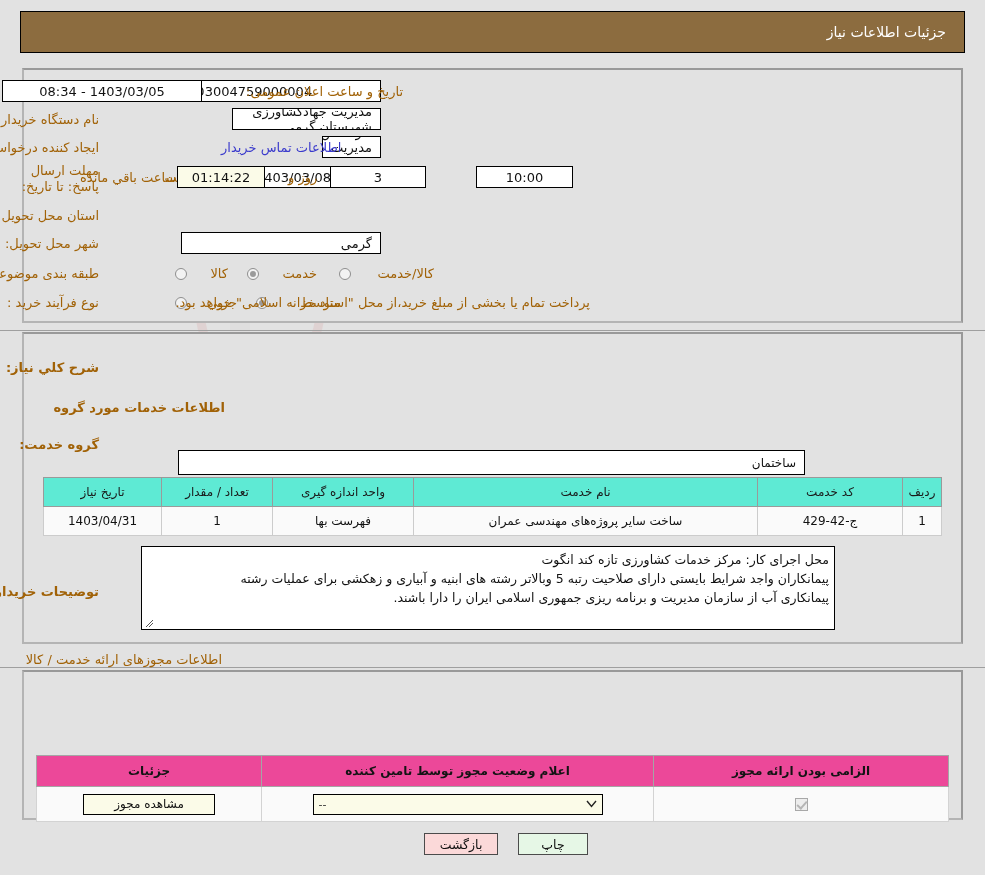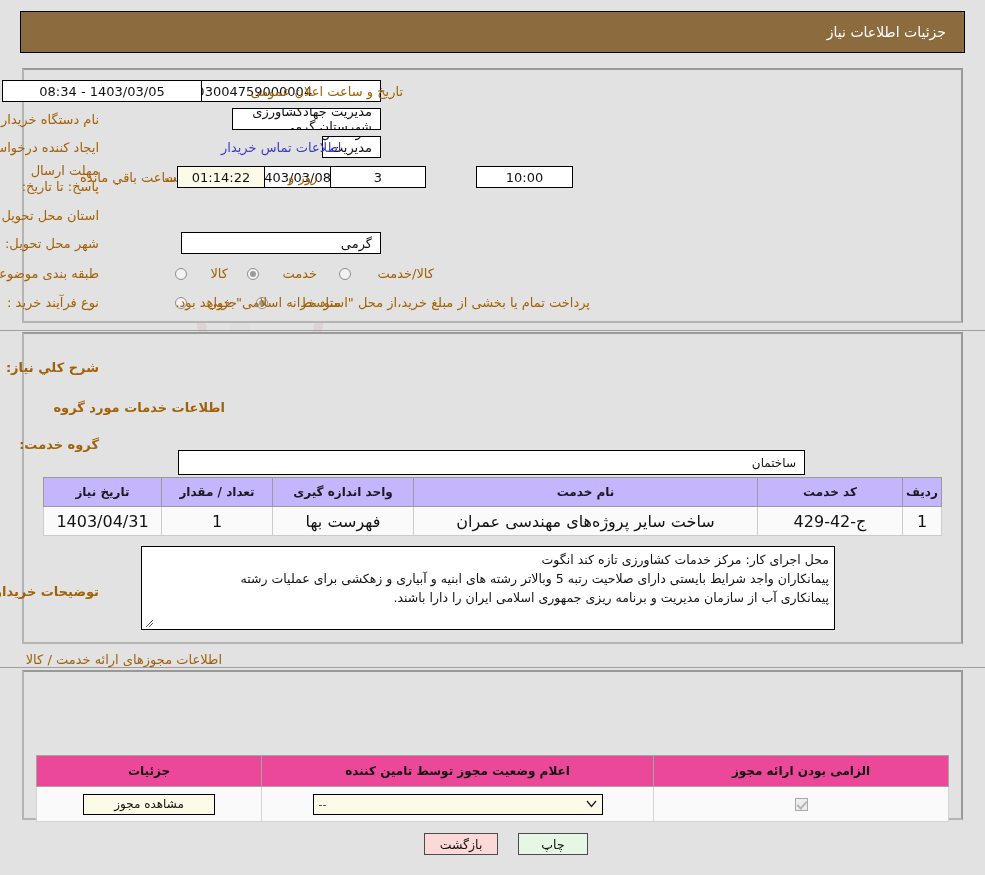--- a/index.html
+++ b/index.html
@@ -132,34 +132,34 @@
   #svc-table {
     position: absolute;
     left: 43px; top: 477px;
     width: 899px;
     border-collapse: collapse;
     background: #fbfbfb;
     z-index: 3;
     font-size: 12px;
   }
   #svc-table th {
-    background: #c4b5fd;
+    background: #5eead4;
     border: 1px solid #9a9a9a;
     height: 26px;
-    font-weight: bold;
+    font-weight: normal;
     color: #1a1a1a;
     font-size: 12px;
   }
   #svc-table td {
     background: #fafafa;
     border: 1px solid #cccccc;
     height: 26px;
     text-align: center;
     color: #111;
-    font-size: 16px;
+    font-size: 12px;
   }
 
   
   #lic-table {
     position: absolute;
     left: 36px; top: 755px;
     width: 913px;
     border-collapse: collapse;
     z-index: 3;
     font-size: 12px;

